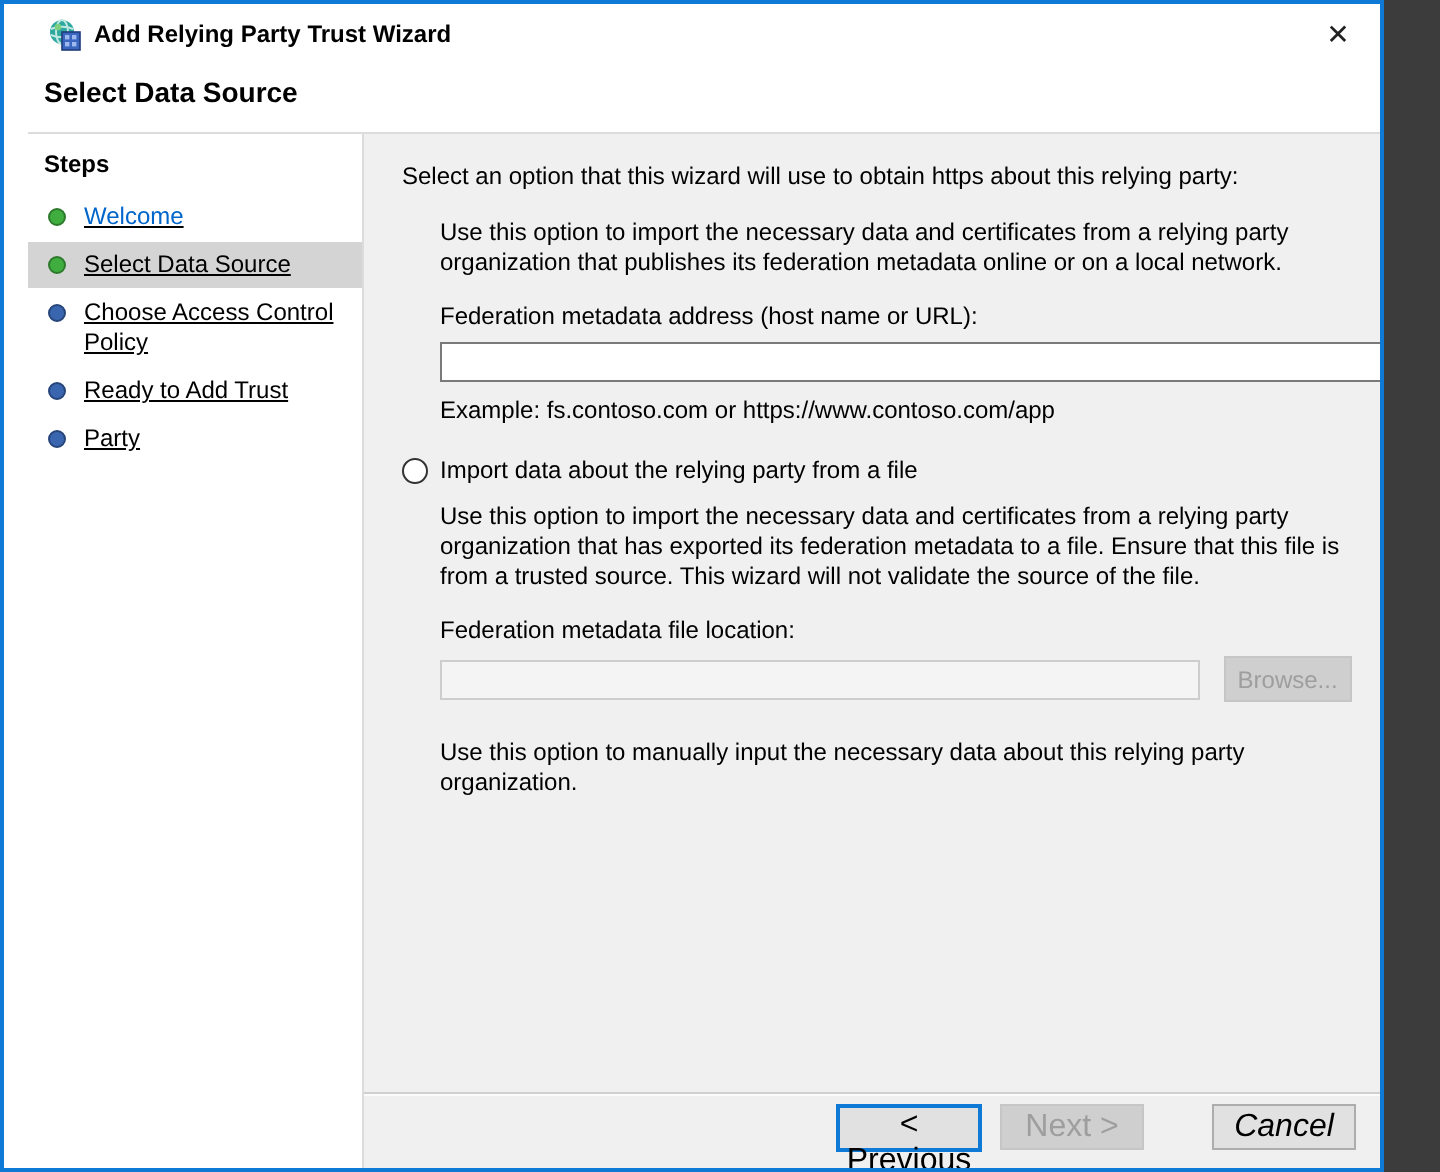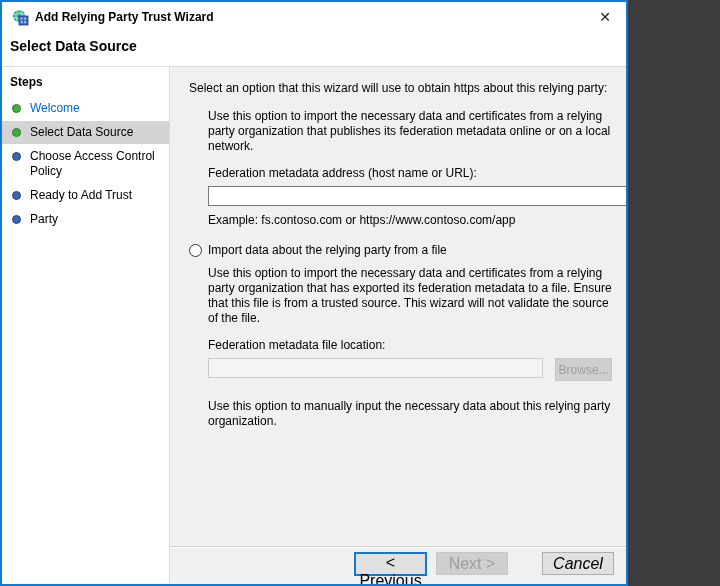--- a/index.html
+++ b/index.html
@@ -14,25 +14,25 @@
     --btn-border:#adadad;
     --btn-disabled-face:#cfcfcf;
     --btn-disabled-text:#9e9e9e;
   }
   *{box-sizing:border-box;margin:0;padding:0;}
   body{
     font-family:"Liberation Sans","DejaVu Sans",sans-serif;
     font-size:12px;color:#000;background:#3c3c3c;
   }
   .window{
-    width:628px;height:586px;
+    width:692px;height:586px;
     background:#ffffff;
     border:2px solid var(--border-blue);
     display:flex;flex-direction:column;
-    position:relative;overflow:hidden;
+    position:relative;overflow:hidden;padding-left:12px;
   }
   
   .titlebar{
     height:30px;background:#ffffff;
     display:flex;align-items:center;
     padding:0 8px 0 10px;flex:0 0 auto;
   }
   .app-icon{width:17px;height:17px;margin-right:6px;flex:0 0 auto;}
   .title-text{font-size:12px;font-weight:600;color:#000;}
   .titlebar-spacer{flex:1;}
@@ -52,20 +52,21 @@
   .sidebar{
     width:168px;flex:0 0 auto;background:#ffffff;
     border-right:1px solid var(--divider);
     padding-top:6px;
   }
   .steps-title{font-weight:bold;font-size:12px;padding:2px 8px 8px 8px;}
   .step{
     display:flex;align-items:flex-start;
     padding:4px 8px 4px 10px;margin-bottom:1px;
     line-height:15px;
+    text-decoration:underline;
   }
   .step .bullet{
     width:9px;height:9px;border-radius:50%;
     margin:3px 9px 0 0;flex:0 0 auto;
   }
   .step.completed .bullet,.step.current .bullet{
     background:var(--green-bullet);border:1px solid #2d7a2d;
   }
   .step.upcoming .bullet{
     background:var(--blue-bullet);border:1px solid #27457a;
@@ -99,21 +100,21 @@
   .text-input{
     width:497px;height:20px;background:#ffffff;
     border:1px solid #7a7a7a;
     font-family:"Liberation Sans","DejaVu Sans",sans-serif;
     font-size:12px;padding:0 4px;display:block;
   }
   .text-input:disabled{
     background:#f4f4f4;border:1px solid #cdcdcd;width:413px;
   }
   .example{margin:7px 0 16px 0;}
-  .file-row{display:flex;align-items:flex-start;margin-bottom:18px;}
+  .file-row{display:flex;align-items:center;margin-bottom:18px;}
   .browse-btn{
     width:70px;height:23px;margin-left:12px;
     background:var(--btn-disabled-face);
     border:1px solid #c6c6c6;
     color:var(--btn-disabled-text);
     font-family:"Liberation Sans","DejaVu Sans",sans-serif;font-size:12px;
   }
   
   .footer{
     flex:0 0 auto;height:38px;

